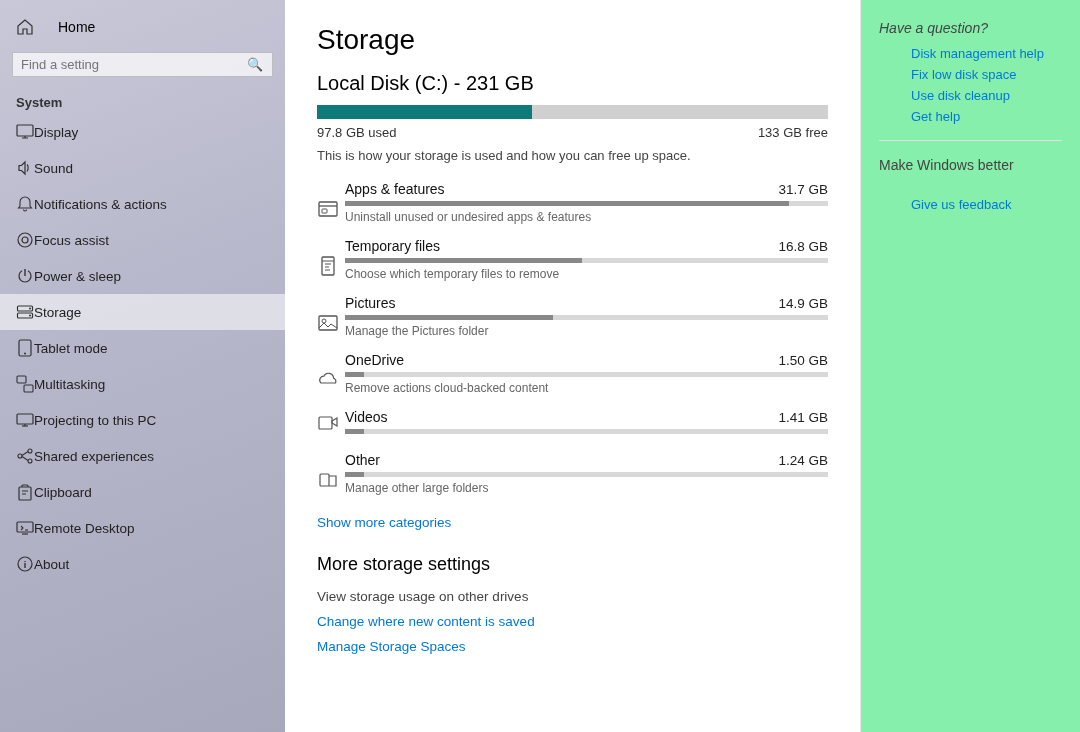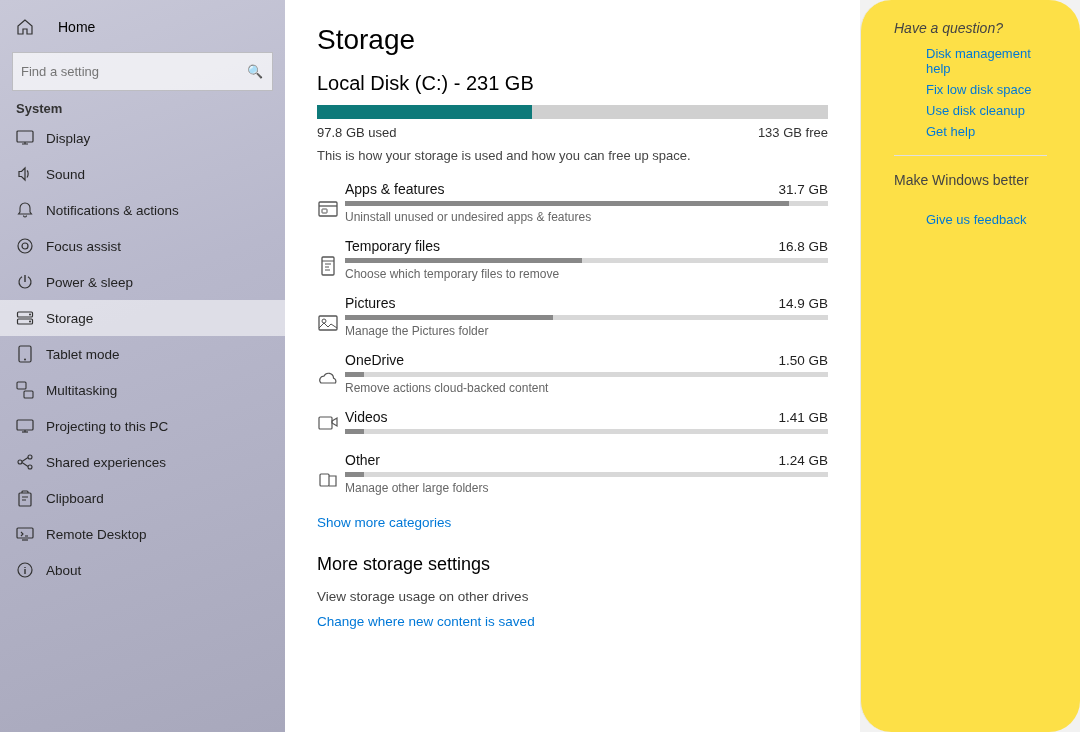--- a/index.html
+++ b/index.html
@@ -26,26 +26,26 @@
 
     .sidebar-home {
       display: flex;
       align-items: center;
       padding: 10px 16px;
       cursor: pointer;
       gap: 24px;
     }
 
     .sidebar-search {
-      margin: 6px 12px 2px 12px;
+      margin: 6px 12px 10px 12px;
       display: flex;
       align-items: center;
       background: rgba(255,255,255,0.7);
       border: 1px solid rgba(0,0,0,0.2);
-      padding: 11px 8px;
+      padding: 4px 8px;
     }
 
     .sidebar-search input {
       border: none;
       background: transparent;
       outline: none;
       font-size: 13px;
       flex: 1;
       color: #333;
     }
@@ -55,21 +55,20 @@
       font-size: 13px;
       font-weight: 600;
       color: #333;
     }
 
     .sidebar-item {
       display: flex;
       align-items: center;
       padding: 9px 16px;
       cursor: pointer;
-      gap: 12px;
       color: #222;
       font-size: 13.5px;
     }
     .sidebar-item.active {
       background: rgba(255,255,255,0.55);
       font-weight: 500;
     }
 
     .sidebar-icon {
       width: 18px;
@@ -214,24 +213,23 @@
       cursor: pointer;
       text-decoration: none;
       display: block;
       margin-bottom: 10px;
     }
 
     
     .right-panel {
       width: 220px;
       min-width: 220px;
-      background: #fde047;
-      padding: 20px 33px;
+      background: #86efac;
+      padding: 20px 18px;
       border-left: 1px solid #e8e8e8;
-      border-radius: 31px;
     }
 
     .right-panel-question {
       font-size: 14px;
       color: #444;
       margin-bottom: 10px;
       font-style: italic;
     }
 
     .right-panel-link {
@@ -556,20 +554,21 @@
       <div class="storage-item-desc">Manage other large folders</div>
     </div>
   </div>
 
   <a class="show-more-link">Show more categories</a>
 
   <h3 class="section-subtitle">More storage settings</h3>
 
   <div class="more-settings-item">View storage usage on other drives</div>
   <a class="more-settings-link">Change where new content is saved</a>
+  <a class="more-settings-link">Manage Storage Spaces</a>
 </div>
 
 <div class="right-panel">
   <div class="right-panel-question">Have a question?</div>
   <a class="right-panel-link">Disk management help</a>
   <a class="right-panel-link">Fix low disk space</a>
   <a class="right-panel-link">Use disk cleanup</a>
   <a class="right-panel-link">Get help</a>
   <div class="right-panel-divider"></div>
   <div class="right-panel-make">Make Windows better</div>

